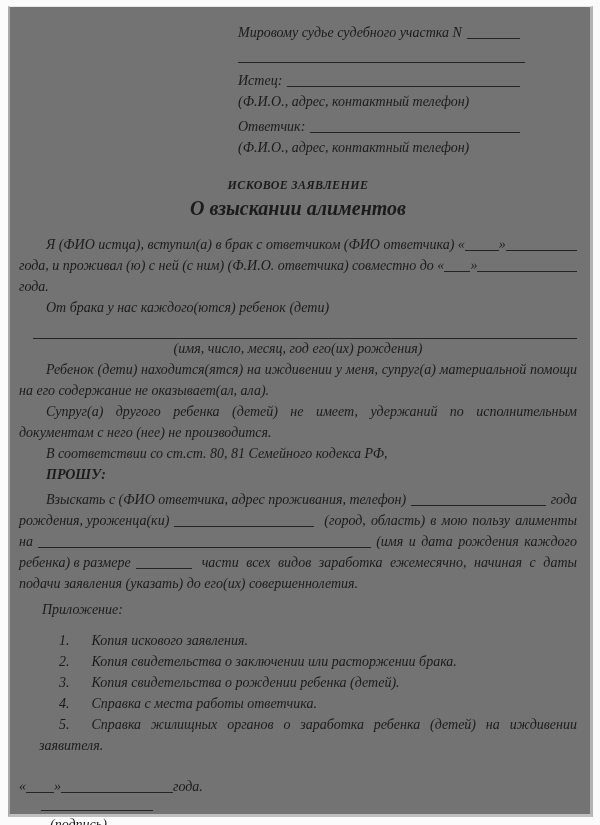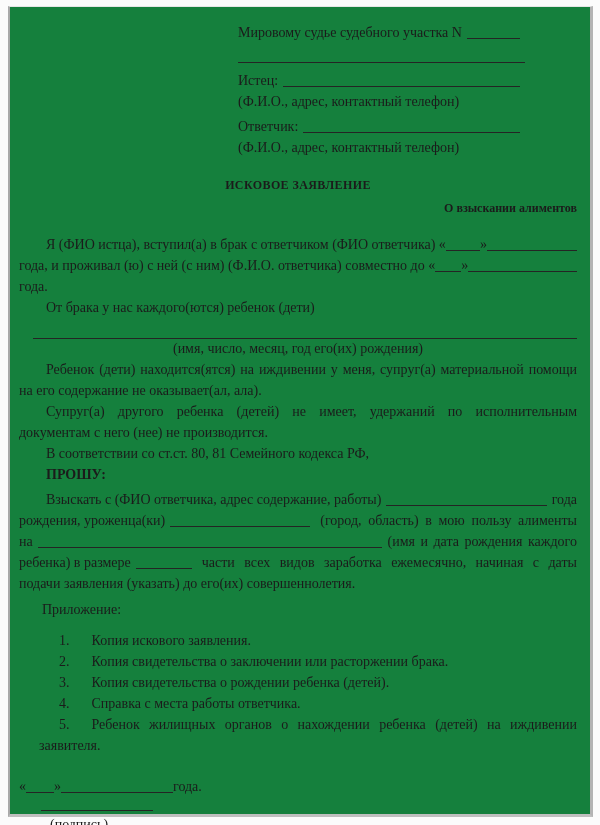--- a/index.html
+++ b/index.html
@@ -3,25 +3,26 @@
 <meta charset="utf-8">
 <style>
   html, body { margin:0; padding:0; }
   body {
     width:600px; height:825px; position:relative; overflow:hidden;
     background:#fbfbfb;
     font-family:"Liberation Serif","DejaVu Serif",serif;
   }
   .page {
     position:absolute; left:8px; top:6px; right:7px; bottom:8px;
-    background:#15803d;
+    background:#737373;
     border-left:2px solid #a9a9a9;
     border-top:1px solid #e6e6e6;
     border-right:3px solid #b3b3b3;
     border-bottom:3px solid #bfbfbf;
+    font-style:italic;
   }
   .content {
     position:absolute; left:9px; right:13px; top:7px;
     font-size:14px; line-height:21px; color:#1b1b1b;
   }
   
   .row { display:flex; align-items:flex-end; height:21px; }
   .t { white-space:pre; }
   .blank { border-bottom:1px solid #242424; height:6px; }
   .c { margin:0 0 4px 0; }                 
@@ -30,21 +31,21 @@
   .w34 { width:34px; } .w26 { width:26px; }
   .w140 { width:140px; } .w56 { width:56px; }
   .w28 { width:28px; } .w112 { width:112px; }
 
   
   .header-block { margin-left:219px; width:287px; padding-top:5px; }
   .header-block .row { height:24px; }
   .hint { text-align:left; height:22px; line-height:22px; }
 
   .title { text-align:center; font-weight:bold; font-size:12px; line-height:23px; margin-top:15px; letter-spacing:0.4px; }
-  .subtitle { text-align:right; font-weight:bold; font-size:12px; line-height:21px; margin-top:1px; }
+  .subtitle { text-align:center; font-weight:bold; font-size:20px; line-height:21px; margin-top:1px; }
 
   .body-start { margin-top:15px; }
   .line { line-height:21px; }
   .ti { text-indent:27px; }                
   .fi { margin-left:27px; }                
   .jline { text-align:justify; text-align-last:justify; }
   .bold { font-weight:bold; }
 
   .full-blank { height:20px; border-bottom:1px solid #242424; margin-left:14px; }
   .hint-center { text-align:center; line-height:20px; height:20px; }
@@ -115,21 +116,21 @@
     <div class="line">на его содержание не оказывает(ал, ала).</div>
 
     <div class="jline ti">Супруг(а) другого ребенка (детей) не имеет, удержаний по исполнительным</div>
     <div class="line">документам с него (нее) не производится.</div>
 
     <div class="line ti">В соответствии со ст.ст. 80, 81 Семейного кодекса РФ,</div>
     <div class="line ti bold">ПРОШУ:</div>
 
     <div class="mt4">
       <div class="row">
-        <span class="t fi">Взыскать с (ФИО ответчика, адрес содержание, работы)</span>
+        <span class="t fi">Взыскать с (ФИО ответчика, адрес проживания, телефон)</span>
         <span class="blank grow g"></span>
         <span class="t">года</span>
       </div>
       <div class="row">
         <span class="t">рождения, уроженца(ки)</span>
         <span class="blank w140 g"></span>
         <span class="t stretch">(город, область) в мою пользу алименты</span>
       </div>
       <div class="row">
         <span class="t">на</span>
@@ -152,21 +153,21 @@
       <div class="li">
         <span class="t">2.</span><span class="gap"></span><span>Копия свидетельства о заключении или расторжении брака.</span>
       </div>
       <div class="li">
         <span class="t">3.</span><span class="gap"></span><span>Копия свидетельства о рождении ребенка (детей).</span>
       </div>
       <div class="li">
         <span class="t">4.</span><span class="gap"></span><span>Справка с места работы ответчика.</span>
       </div>
       <div class="li jline">
-        <span class="t">5.</span><span class="gap"></span><span>Ребенок жилищных органов о нахождении ребенка (детей) на иждивении</span>
+        <span class="t">5.</span><span class="gap"></span><span>Справка жилищных органов о заработка ребенка (детей) на иждивении</span>
       </div>
       <div class="li-wrap">заявителя.</div>
     </div>
 
     <div class="footer-date">
       <div class="row">
         <span class="t">«</span>
         <span class="blank w28 c"></span>
         <span class="t">»</span>
         <span class="blank w112 c"></span>

